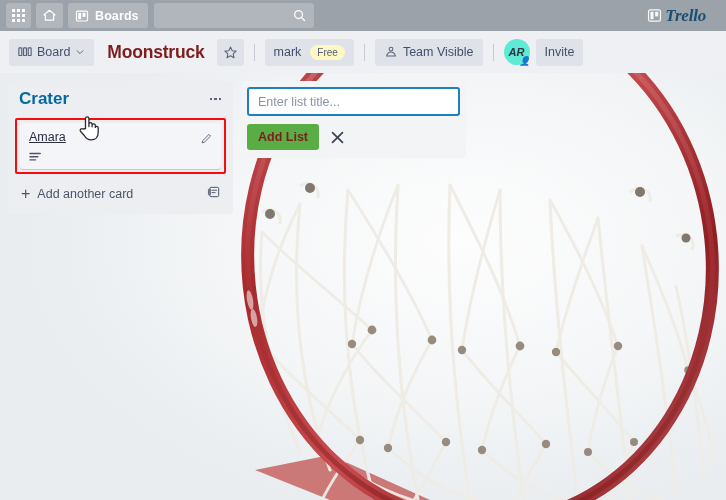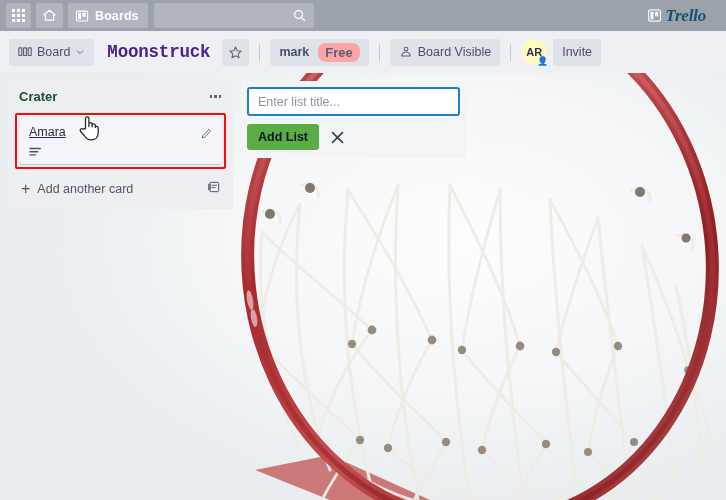--- a/index.html
+++ b/index.html
@@ -118,56 +118,56 @@
     border-radius: 3px;
     background: #dfe2e8;
     display: flex;
     align-items: center;
     gap: 5px;
     padding: 0 9px;
     font-size: 12.5px;
     color: #44506b;
     white-space: nowrap;
   }
-  .bb-btn.plain { background: #dfe2e8; font-weight: bold; }
+  .bb-btn.plain { background: #dfe2e8; }
   .bb-icononly {
     width: 27px; height: 27px;
     border-radius: 3px;
     background: #dfe2e8;
     display: flex; align-items: center; justify-content: center;
   }
   .board-title {
     font-size: 17.5px;
     font-weight: bold;
-    color: #4c1d95;
+    color: #7f1d1d;
     letter-spacing: -.2px;
     padding: 0 6px 0 7px;
     white-space: nowrap;
-    font-family: Liberation Mono, monospace;
   }
   .vsep {
     width: 1px; height: 17px;
     background: #c5cad3;
     margin: 0 4px;
   }
   .free-pill {
-    background: #fca5a5;
+    background: #fef9c3;
     border-radius: 8px;
-    font-size: 13px;
+    font-size: 10px;
     color: #55607a;
     padding: 2px 7px;
     margin-left: 4px;
   }
   .avatar {
     width: 26px; height: 26px;
     border-radius: 50%;
-    background: #fef9c3;
+    background: #5eead4;
     display: flex; align-items: center; justify-content: center;
     font-size: 11px; font-weight: bold; color: #2c3445;
     position: relative;
+    font-style: italic;
   }
   .avatar .badge {
     position: absolute;
     right: -1px; bottom: -1px;
     font-size: 9px;
     color: #6a5bd0;
     line-height: 1;
   }
 
   
@@ -190,23 +190,23 @@
     padding: 7px 7px 4px 7px;
     flex: none;
   }
   .list-head {
     display: flex;
     align-items: center;
     justify-content: space-between;
     padding: 1px 3px 9px 4px;
   }
   .list-title {
-    font-size: 13px;
+    font-size: 17px;
     font-weight: bold;
-    color: #14532d;
+    color: #0369a1;
   }
   .dots3 { display: flex; gap: 2px; align-items: center; padding: 4px 2px; }
   .dots3 i { width: 2.5px; height: 2.5px; background: #5a6376; display: block; }
 
   .card-wrap {
     border: 2px solid #f50c0c;
     border-radius: 2px;
     padding: 3px;
     background: #eceef2;
   }
@@ -278,21 +278,21 @@
   }
   .composer-input::placeholder { color: #8a93a4; }
   .composer-actions {
     display: flex;
     align-items: center;
     gap: 10px;
     margin-top: 8px;
   }
   .add-list-btn {
     background: #5aac44;
-    color: #0f172a;
+    color: #7f1d1d;
     border: none;
     border-radius: 3px;
     font-family: "Liberation Sans", sans-serif;
     font-size: 12.5px;
     font-weight: bold;
     padding: 6px 11px;
     cursor: pointer;
   }
   .close-x {
     color: #3b4354;
@@ -506,21 +506,21 @@
       <span class="free-pill">Free</span>
     </div>
 
     <div class="vsep"></div>
 
     <div class="bb-btn">
       <svg width="14" height="14" viewBox="0 0 24 24">
         <circle cx="12" cy="7" r="3.2" fill="none" stroke="#5a6376" stroke-width="1.8"></circle>
         <path d="M4.5 19 C5.5 14.2 8.6 12 12 12 C15.4 12 18.5 14.2 19.5 19 Z" fill="none" stroke="#5a6376" stroke-width="1.8" stroke-linejoin="round"></path>
       </svg>
-      <span>Board Visible</span>
+      <span>Team Visible</span>
     </div>
 
     <div class="vsep"></div>
 
     <div class="avatar">
       <span>AR</span>
       <span class="badge">👤</span>
     </div>
 
     <div class="bb-btn">

